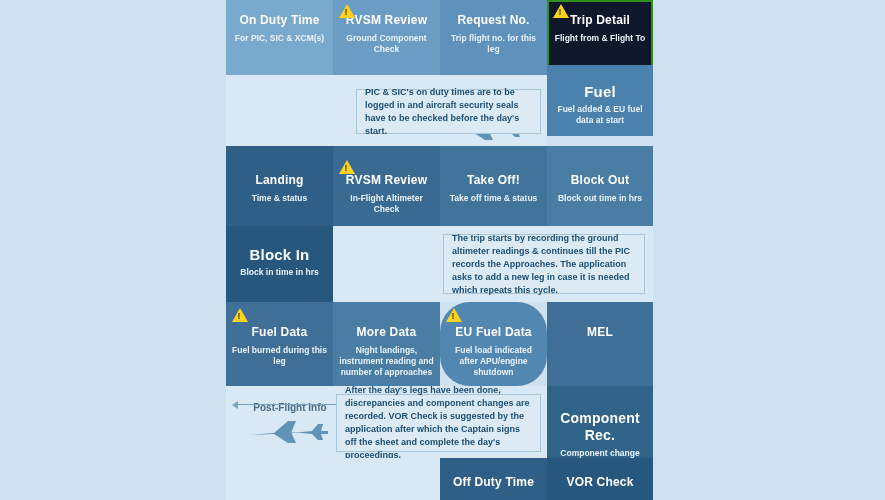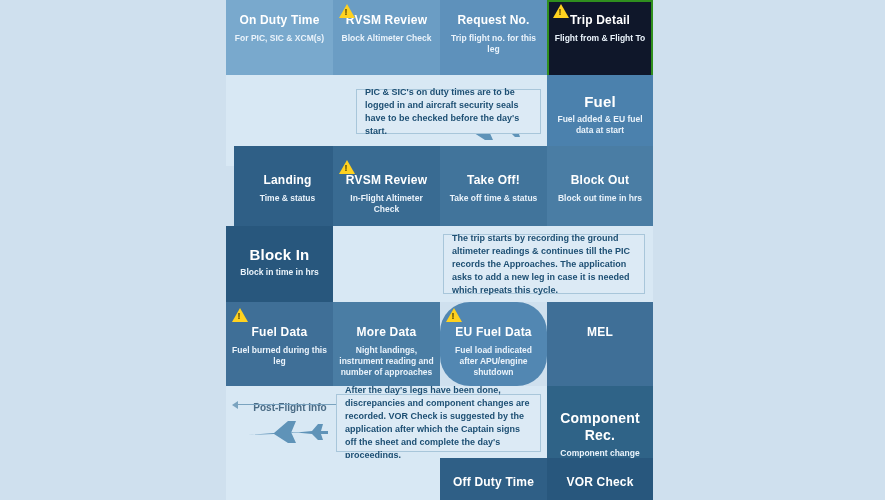--- a/index.html
+++ b/index.html
@@ -129,21 +129,21 @@
   <div class="flow">
 
     <div class="card lg" style="left:0px;top:0px;width:107px;height:75px;background:#79a9cd;">
       <div class="title">On Duty Time</div>
       <div class="sub">For PIC, SIC &amp; XCM(s)</div>
     </div>
 
     <div class="card lg" style="left:107px;top:0px;width:107px;height:75px;background:#6b9dc4;">
       <div class="warn"></div>
       <div class="title">RVSM Review</div>
-      <div class="sub">Block Altimeter Check</div>
+      <div class="sub">Ground Component Check</div>
     </div>
 
     <div class="card lg" style="left:214px;top:0px;width:107px;height:75px;background:#5e91bb;">
       <div class="title">Request No.</div>
       <div class="sub">Trip flight no. for this leg</div>
     </div>
 
     <div class="card lg selected" style="left:321px;top:0px;width:106px;height:94px;background:#0f172a;">
       <div class="warn"></div>
       <div class="title">Trip Detail</div>
@@ -159,26 +159,26 @@
           </svg>
         </div>
         <div class="arrowline" style="left:12px;top:16px;width:110px;"></div>
         <div class="arrowhead left" style="left:8px;top:13px;"></div>
       </div>
       <div class="boxed" style="position:absolute;left:130px;top:14px;width:185px;height:45px;display:flex;align-items:center;">
         <div class="txt">PIC &amp; SIC's on duty times are to be logged in and aircraft security seals have to be checked before the day's start.</div>
       </div>
     </div>
 
-    <div class="card" style="left:321px;top:75px;width:106px;height:71px;background:#4b81ad;">
+    <div class="card" style="left:321px;top:65px;width:106px;height:71px;background:#4b81ad;">
       <div class="title" style="margin-top:12px;">Fuel</div>
       <div class="sub">Fuel added &amp; EU fuel data at start</div>
     </div>
 
-    <div class="card lg" style="left:8px;top:146px;width:107px;height:80px;background:#2f5f86;">
+    <div class="card lg" style="left:0px;top:146px;width:107px;height:80px;background:#2f5f86;">
       <div class="title" style="margin-top:20px;">Landing</div>
       <div class="sub">Time &amp; status</div>
     </div>
 
     <div class="card lg" style="left:107px;top:146px;width:107px;height:80px;background:#396b92;">
       <div class="warn" style="top:14px;"></div>
       <div class="title" style="margin-top:20px;">RVSM Review</div>
       <div class="sub">In-Flight Altimeter Check</div>
     </div>
 

